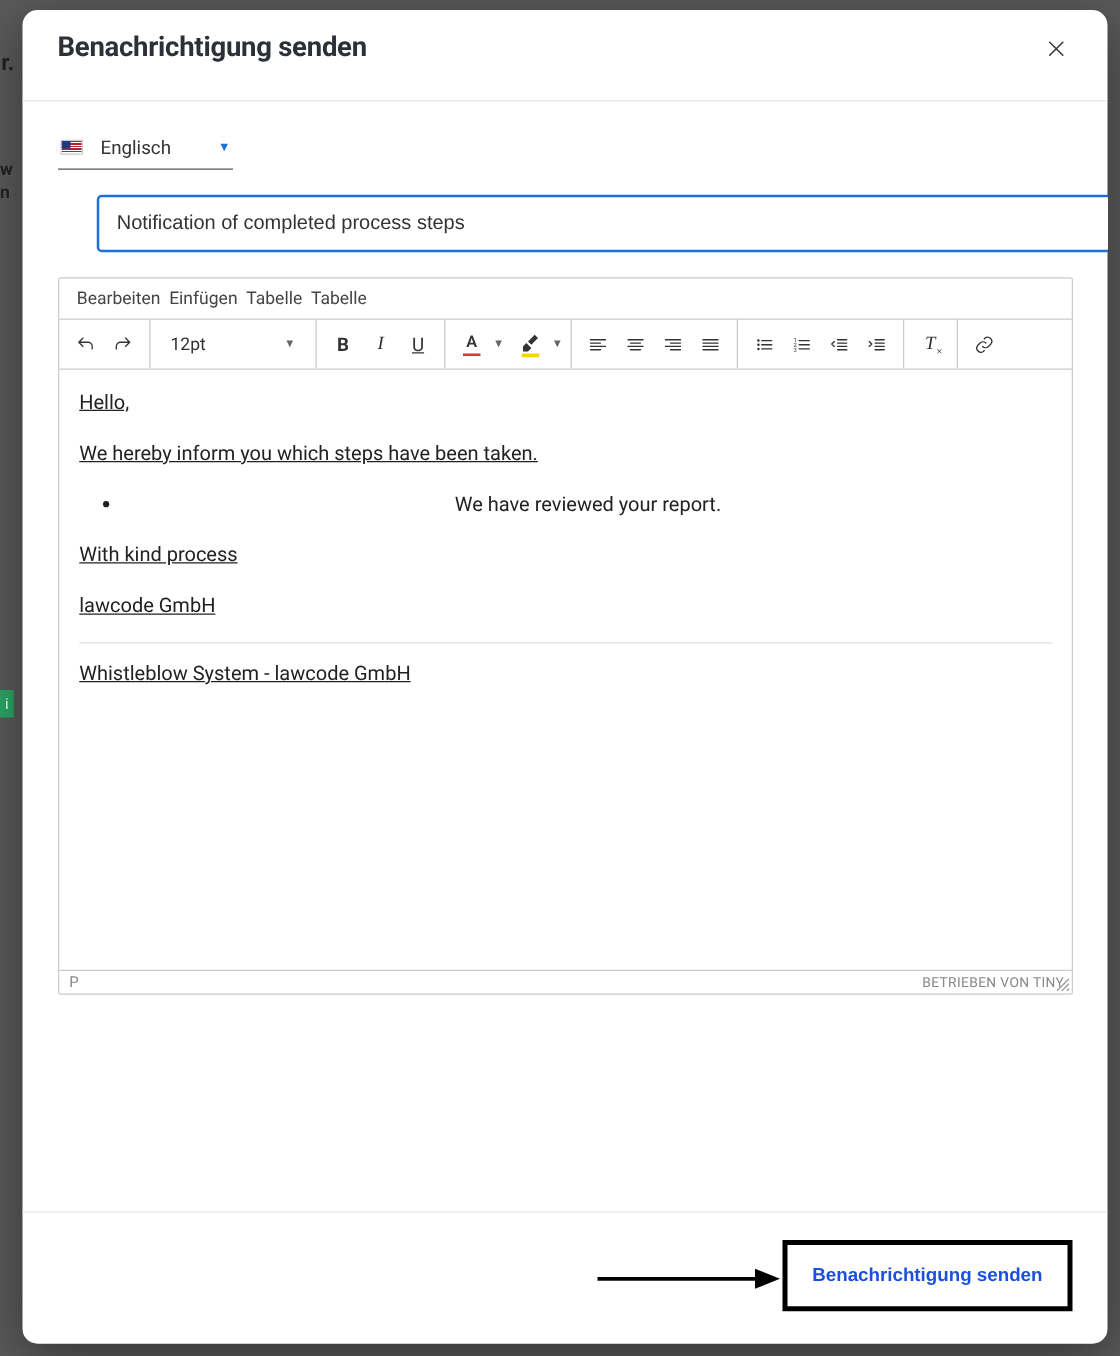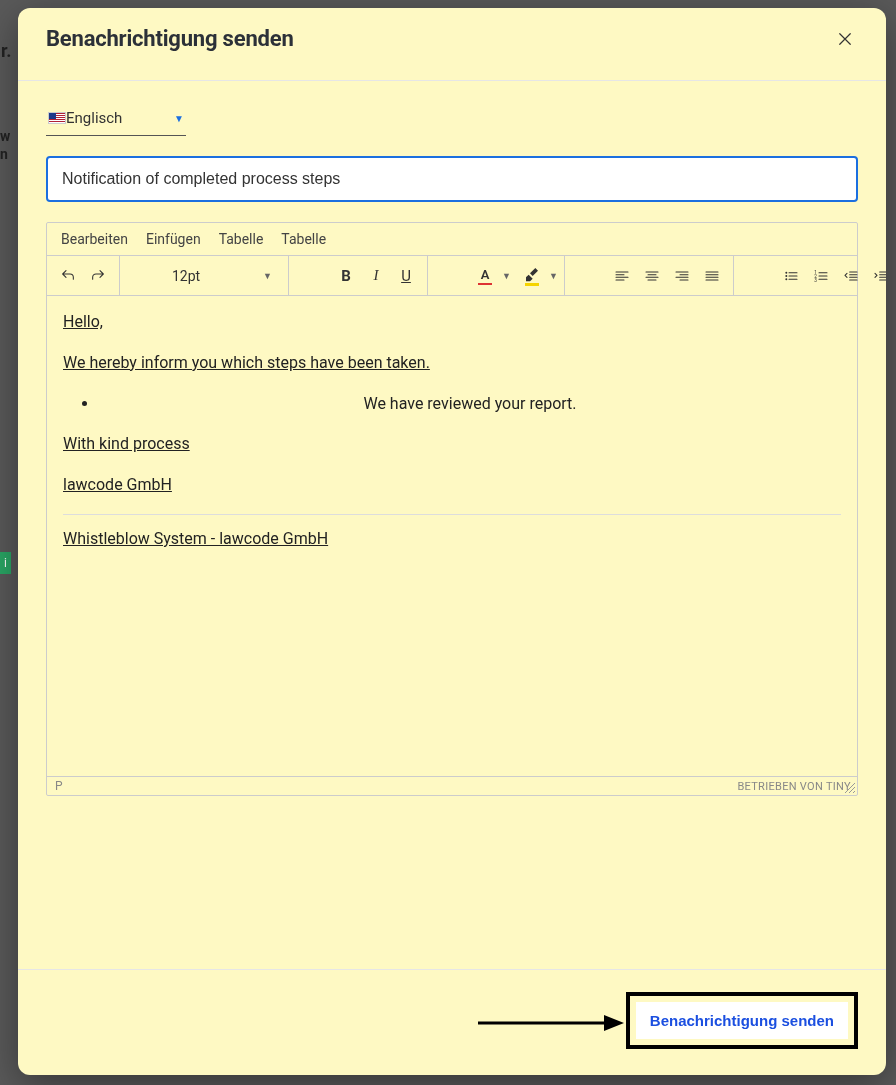--- a/index.html
+++ b/index.html
@@ -16,21 +16,21 @@
   
   .bg-hints { position:absolute; left:0; top:0; width:100%; height:100%; color:#222; font-size:14px; }
   .bg-hints span { position:absolute; }
 
   .modal {
     position: absolute;
     left: 18px;
     right: 10px;
     top: 8px;
     bottom: 10px;
-    background: #fef9c3;
+    background: #ffffff;
     border-radius: 12px;
     box-shadow: 0 10px 40px rgba(0,0,0,0.4);
     display: flex;
     flex-direction: column;
     overflow: hidden;
   }
   .modal-header {
     padding: 18px 28px 28px 28px;
     border-bottom: 1px solid #e6e6e6;
     display: flex;
@@ -52,20 +52,21 @@
 
   .modal-body {
     flex: 1;
     overflow: auto;
     padding: 24px 28px 24px 28px;
   }
 
   .lang-select {
     display: inline-flex;
     align-items: center;
+    gap: 14px;
     border-bottom: 1px solid #555;
     padding: 4px 2px 8px 2px;
     width: 140px;
     cursor: pointer;
     position: relative;
   }
   .flag {
     width: 18px; height: 12px;
     background: linear-gradient(#b22234 0 10%, #fff 10% 20%, #b22234 20% 30%, #fff 30% 40%, #b22234 40% 50%, #fff 50% 60%, #b22234 60% 70%, #fff 70% 80%, #b22234 80% 90%, #fff 90% 100%);
     position: relative;
@@ -80,35 +81,35 @@
   .field-label { font-size: 15px; font-weight: 700; color:#2c3138; margin-bottom: 6px; }
 
   .subject-input {
     width: 100%;
     border: 2px solid #1b6fe0;
     border-radius: 4px;
     padding: 12px 14px;
     font-size: 16px;
     color: #333;
     outline: none;
+    margin-left: 31px;
   }
 
   
   .editor-wrap { border:1px solid #ccc; border-radius:2px; }
   .editor-menubar {
-    display:flex; gap:18px; padding:8px 14px;
+    display:flex; gap:7px; padding:8px 14px;
     border-bottom:1px solid #ccc;
     font-size:14px; color:#444;
   }
   .editor-menubar span { cursor:pointer; }
   .editor-toolbar {
     display:flex; align-items:stretch;
     border-bottom:1px solid #ccc;
     height:40px;
-    gap:36px;
   }
   .tb-group { display:flex; align-items:center; border-right:1px solid #ccc; padding:0 6px; }
   .tb-group:last-child { border-right:none; }
   .tb-btn {
     width:30px; height:30px;
     display:flex; align-items:center; justify-content:center;
     cursor:pointer; color:#333; border-radius:3px;
     font-size:15px;
   }
   .tb-btn svg { width:16px; height:16px; }

